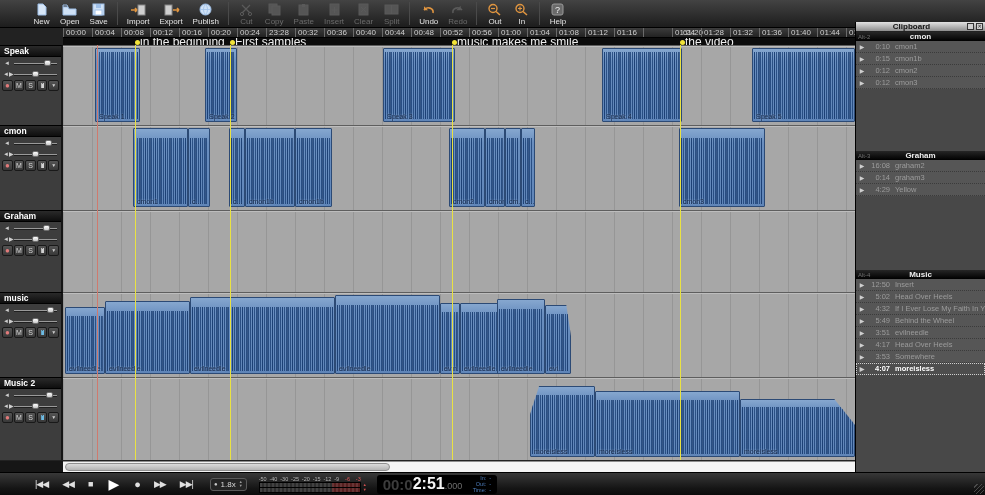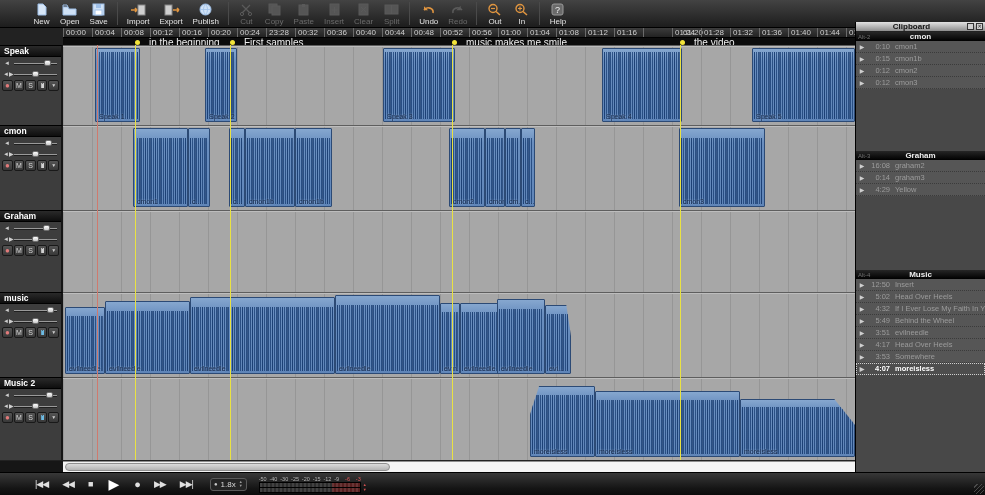--- a/index.html
+++ b/index.html
@@ -19,22 +19,22 @@
   .tb-btn .tb-label { font-size:8px; color:#e3e3e3; line-height:9px; margin-top:1px; }
   .tb-btn.dim .tb-label { color:#6b6b6b; }
 
   
   #ruler { position:absolute; left:63px; top:28px; width:792px; height:10px;
     background:linear-gradient(#3c3c3c,#222); border-bottom:1px solid #000; overflow:hidden; }
   .tick { position:absolute; top:0; height:10px; border-left:1px solid #6a6a6a;
     padding-left:2px; font-size:8px; line-height:10px; color:#cfcfcf; white-space:nowrap; }
   #marker-strip { position:absolute; left:63px; top:38px; width:792px; height:8px;
     background:#0c0c0c; overflow:hidden; }
-  .marker { position:absolute; top:0; height:8px; display:flex; align-items:center; gap:9px;
-    font-size:10px; color:#f0f0f0; white-space:nowrap; cursor:pointer; }
+  .marker { position:absolute; top:0; height:8px; display:flex; align-items:center; gap:0;
+    font-size:12px; color:#f0f0f0; white-space:nowrap; cursor:pointer; }
   .marker .dot { width:5px; height:5px; border-radius:50%; background:#f2e339; flex:0 0 auto; }
 
   
   #track-heads { position:absolute; left:0; top:45px; width:63px; height:415px; background:#1c1c1c; }
   .t-head { position:absolute; left:0; width:63px; background:#3d3d3d;
     border-top:1px solid #000; border-right:2px solid #151515; overflow:hidden; }
   .th-title { height:11px; background:linear-gradient(#2a2a2a,#0e0e0e); color:#fff;
     font-size:8.5px; font-weight:bold; line-height:11px; padding-left:4px;
     border-bottom:1px solid #000; }
   .th-srow { display:flex; align-items:center; height:11px; padding:0 4px 0 3px; gap:3px; }
@@ -751,15 +751,34 @@
           <span style="left: 70%;">-9</span>
           <span class="red" style="left: 80%;">-6</span>
           <span class="red" style="left: 90%;">-3</span>
         </div>
       <div id="meter-bars"></div>
       <div id="meter-arrows">
           <span>▲</span>
           <span>▼</span>
         </div>
     </div>
+    <div id="time-box">
+      <span id="time-dim">00:0</span>
+        <span id="time-main">2:51</span>
+        <span id="time-ms">.000</span>
+      <div id="time-fields">
+          <div class="tf-row">
+            <span class="tf-l">In:</span>
+            <span class="tf-v">-</span>
+          </div>
+          <div class="tf-row">
+            <span class="tf-l">Out:</span>
+            <span class="tf-v">-</span>
+          </div>
+          <div class="tf-row">
+            <span class="tf-l">Time:</span>
+            <span class="tf-v">-</span>
+          </div>
+        </div>
+    </div>
     <div id="grip"></div>
   </div>
 </div>
 
 </body></html>

